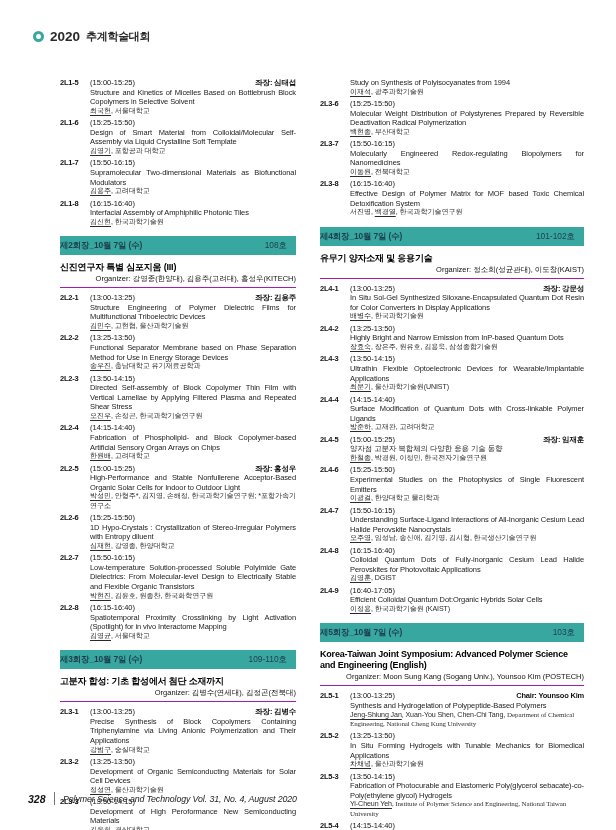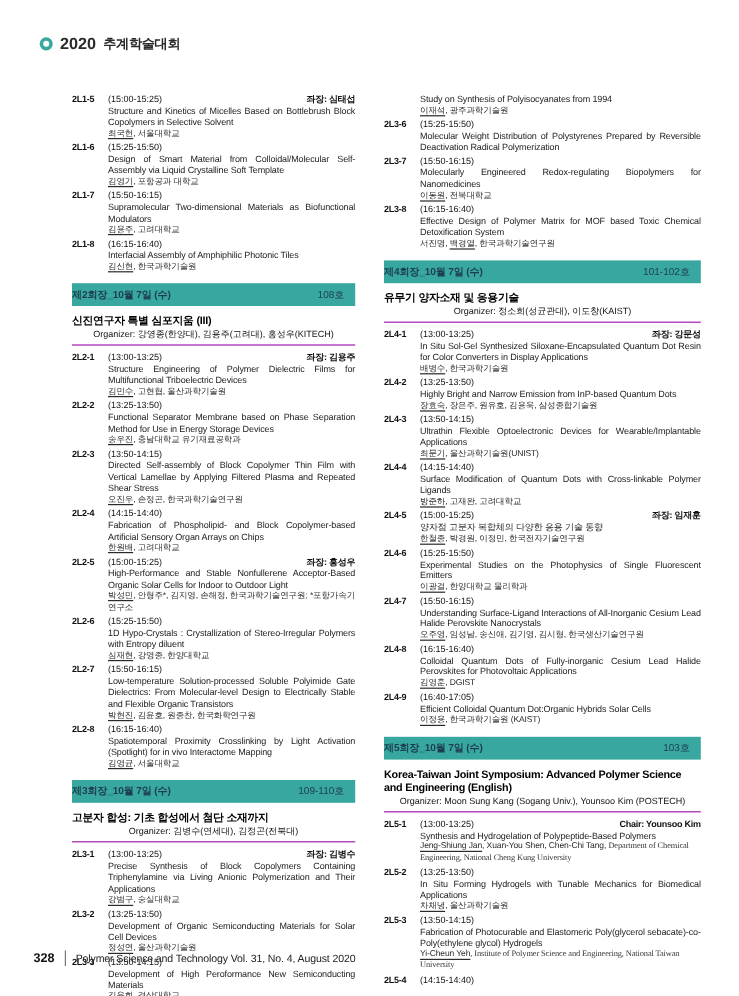--- a/index.html
+++ b/index.html
@@ -20,34 +20,34 @@
   .col{min-width:0;}
   .col.left{width:236px;flex:none;}
   .col.right{width:264px;flex:none;}
   
   .banner{background:var(--teal,#38a7a0);height:19px;position:relative;display:flex;align-items:center;margin:9px 0 7px;}
   .banner .bt{position:absolute;left:0;right:0;text-align:left;font-size:8.4px;font-weight:bold;color:var(--bannertext,#1d3e4e);letter-spacing:-.1px;}
   .banner .br{position:absolute;right:9px;font-size:8.4px;font-weight:normal;color:var(--bannertext,#1d3e4e);}
   
   .sechdr{border-bottom:1px solid #a21caf;padding-bottom:3px;margin-bottom:5px;}
   .sechdr .st{font-size:9px;font-weight:bold;color:#000;line-height:11px;letter-spacing:-.2px;}
-  .sechdr .so{font-size:7.5px;color:#111;text-align:center;line-height:10px;margin-top:1px;}
+  .sechdr .so{font-size:7.5px;color:#111;text-align:right;line-height:10px;margin-top:1px;}
   
   .entry{display:flex;margin-bottom:2px;}
   .entry .code{width:30px;flex:none;font-size:7.5px;font-weight:bold;line-height:9.6px;letter-spacing:-.2px;}
   .entry .body{flex:1;min-width:0;}
   .trow{display:flex;justify-content:space-between;font-size:7.5px;line-height:9.6px;}
   .trow .chair{font-weight:bold;letter-spacing:-.2px;text-align:center;}
   .title{font-size:7.5px;line-height:9.6px;text-align:justify;color:#1c1c1c;letter-spacing:-.1px;}
   .authors{font-size:7.1px;line-height:9.4px;color:#2a2a2a;letter-spacing:-.1px;}
   .seg-u{text-decoration:underline;text-underline-offset:1.5px;}
   .seg-t{}
   .seg-s{font-family:"Liberation Serif",serif;font-size:7px;color:#333;}
   
-  .ftr{position:absolute;left:28px;bottom:25px;display:flex;align-items:center;gap:8px;}
+  .ftr{position:absolute;left:28px;bottom:25px;display:flex;align-items:center;gap:8px;font-style:italic;}
   .ftr .pg{font-size:10.5px;font-weight:bold;color:#111;}
   .ftr .bar{width:1.5px;height:13px;background:#777;}
   .ftr .tx{font-size:8.8px;color:#222;letter-spacing:-.1px;}
 </style>
 </head>
 <body>
 
 <div class="page">
 
   <div class="hdr">
@@ -237,20 +237,21 @@
             <div class="authors"><span class="seg-u">이재석</span><span class="seg-t">, 광주과학기술원</span></div>
           </div>
         </div>
         <div class="entry">
           <div class="code">2L3-6</div>
           <div class="body">
             <div class="trow">
               <span class="time">(15:25-15:50)</span>
             </div>
             <div class="title">Molecular Weight Distribution of Polystyrenes Prepared by Reversible Deactivation Radical Polymerization</div>
+            <div class="authors"><span class="seg-u">백현종</span><span class="seg-t">, 부산대학교</span></div>
           </div>
         </div>
         <div class="entry">
           <div class="code">2L3-7</div>
           <div class="body">
             <div class="trow">
               <span class="time">(15:50-16:15)</span>
             </div>
             <div class="title">Molecularly Engineered Redox-regulating Biopolymers for Nanomedicines</div>
             <div class="authors"><span class="seg-u">이동원</span><span class="seg-t">, 전북대학교</span></div>

